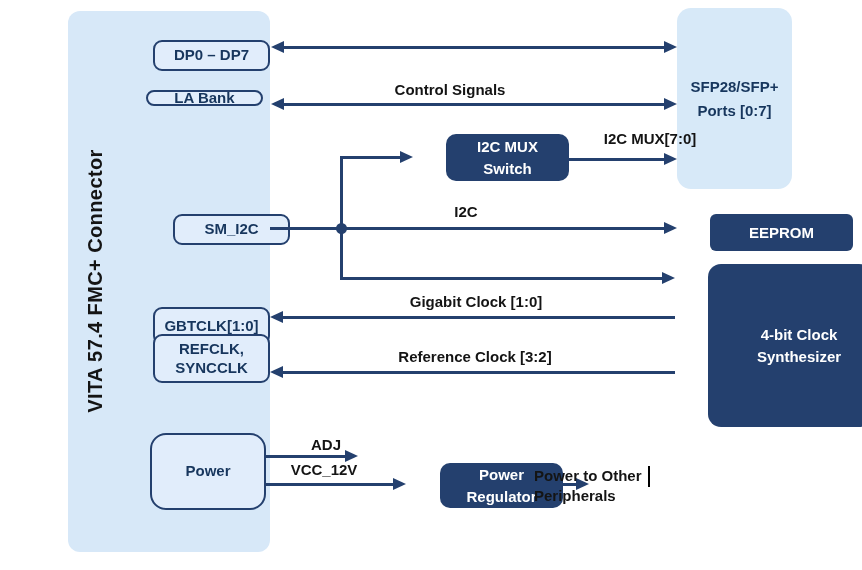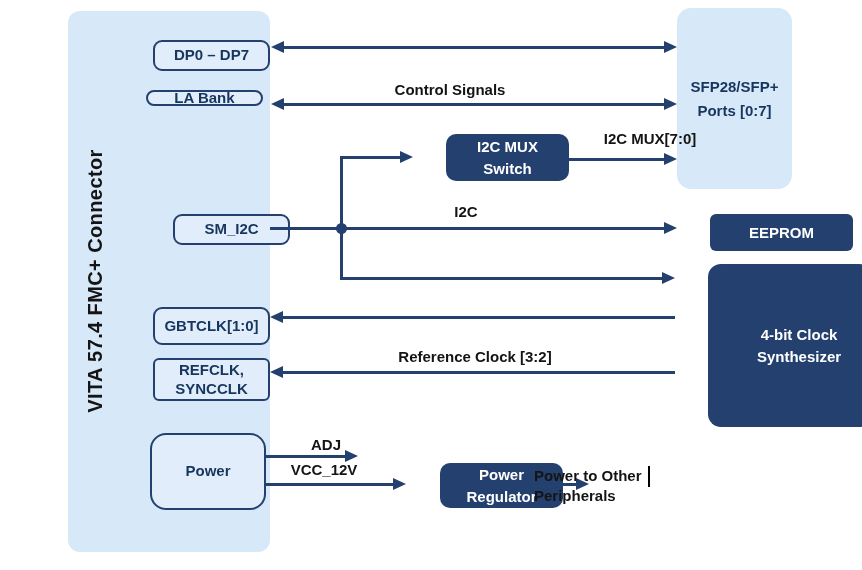--- a/index.html
+++ b/index.html
@@ -70,21 +70,21 @@
 
 <div class="canvas">
 
   <div class="panel"></div>
   <div class="vlabel">VITA 57.4 FMC+ Connector</div>
 
   <div class="port" style="left:153px; top:40px;  width:117px; height:31px;">DP0 – DP7</div>
   <div class="port" style="left:146px; top:90px;  width:117px; height:16px;">LA Bank</div>
   <div class="port" style="left:153px; top:214px; width:117px; height:31px;margin-left:20px;">SM_I2C</div>
   <div class="port" style="left:153px; top:307px; width:117px; height:38px;">GBTCLK[1:0]</div>
-  <div class="port" style="left:153px; top:358px; width:117px; height:43px;border-radius:6px;">REFCLK,
+  <div class="port" style="left:153px; top:334px; width:117px; height:49px;">REFCLK,
 SYNCCLK</div>
   <div class="port" style="left:150px; top:433px; width:116px; height:77px; border-radius:16px;">Power</div>
 
   <div class="navybox" style="left:413px; top:134px; width:123px; height:47px;">I2C MUX
 Switch</div>
   <div class="bluebox" style="left:677px; top:8px;   width:115px; height:181px;">SFP28/SFP+
 Ports [0:7]</div>
   <div class="navybox" style="left:677px; top:214px; width:143px; height:37px; border-radius:6px;">EEPROM</div>
   <div class="navybox" style="left:675px; top:264px; width:146px; height:163px; border-radius:13px;padding-left:18px;">4-bit Clock
 Synthesizer</div>
@@ -125,20 +125,21 @@
 
   <div class="hline" style="left:266px; top:483px; width:128px;"></div>
   <div class="arr-r" style="left:393px; top:478px;"></div>
 
   <div class="hline" style="left:530px; top:483px; width:47px;"></div>
   <div class="arr-r" style="left:576px; top:478px;"></div>
 
   <div class="siglabel" style="left:450px; top:81px;">Control Signals</div>
   <div class="siglabel" style="left:604px; top:130px;margin-left:46px;">I2C MUX[7:0]</div>
   <div class="siglabel" style="left:466px; top:203px;">I2C</div>
+  <div class="siglabel" style="left:476px; top:293px;">Gigabit Clock [1:0]</div>
   <div class="siglabel" style="left:475px; top:348px;">Reference Clock [3:2]</div>
   <div class="siglabel" style="left:326px; top:436px;">ADJ</div>
   <div class="siglabel" style="left:324px; top:461px;">VCC_12V</div>
   <div class="siglabel leftalign" style="left:534px; top:466px;">Power to Other
 Peripherals</div>
   <div class="cursor" style="left:648px; top:466px;"></div>
 
 </div>
 
 </body></html>

